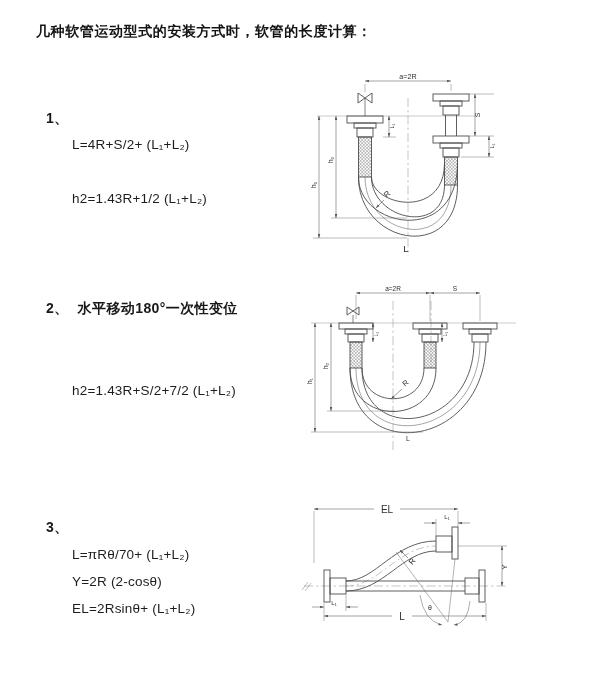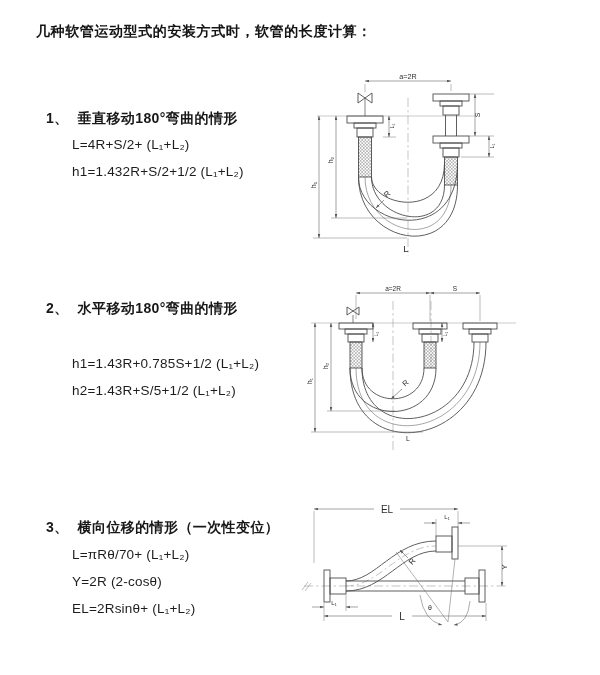--- a/index.html
+++ b/index.html
@@ -15,35 +15,32 @@
 </style>
 </head>
 <body>
 
 <div class="page">
 
   <div class="title">几种软管运动型式的安装方式时，软管的长度计算：</div>
 
   <div class="sec-head" style="left:46px;top:110px">
     <span>1、</span>
-    <span>垂直移动180°弯曲的情形</span>
   </div>
   <div class="formula" style="left:72px;top:137px">L=4R+S/2+ (L₁+L₂)</div>
-  <div class="formula" style="left:72px;top:164px">h1=1.432R+S/2+1/2 (L₁+L₂)</div>
+  <div class="formula" style="left:72px;top:191px">h2=1.43R+1/2 (L₁+L₂)</div>
 
   <div class="sec-head" style="left:46px;top:300px">
     <span>2、</span>
-    <span>水平移动180°弯曲的情形</span>
+    <span>水平移动180°一次性变位</span>
   </div>
-  <div class="formula" style="left:72px;top:356px">h1=1.43R+0.785S+1/2 (L₁+L₂)</div>
-  <div class="formula" style="left:72px;top:383px">h2=1.43R+S/5+1/2 (L₁+L₂)</div>
+  <div class="formula" style="left:72px;top:383px">h2=1.43R+S/2+7/2 (L₁+L₂)</div>
 
   <div class="sec-head" style="left:46px;top:519px">
     <span>3、</span>
-    <span>横向位移的情形（一次性变位）</span>
   </div>
   <div class="formula" style="left:72px;top:547px">L=πRθ/70+ (L₁+L₂)</div>
   <div class="formula" style="left:72px;top:574px">Y=2R (2-cosθ)</div>
   <div class="formula" style="left:72px;top:601px">EL=2Rsinθ+ (L₁+L₂)</div>
 
   <svg class="diag" style="left:303px;top:68px" width="292" height="198" viewBox="0 0 292 198">
     <defs>
       <pattern id="hz1" width="3.2" height="3.2" patternUnits="userSpaceOnUse">
         <path d="M0,3.2 L3.2,0 M0,0 L3.2,3.2" stroke="#7a7a7a" stroke-width="0.45" fill="none"></path>
       </pattern>

